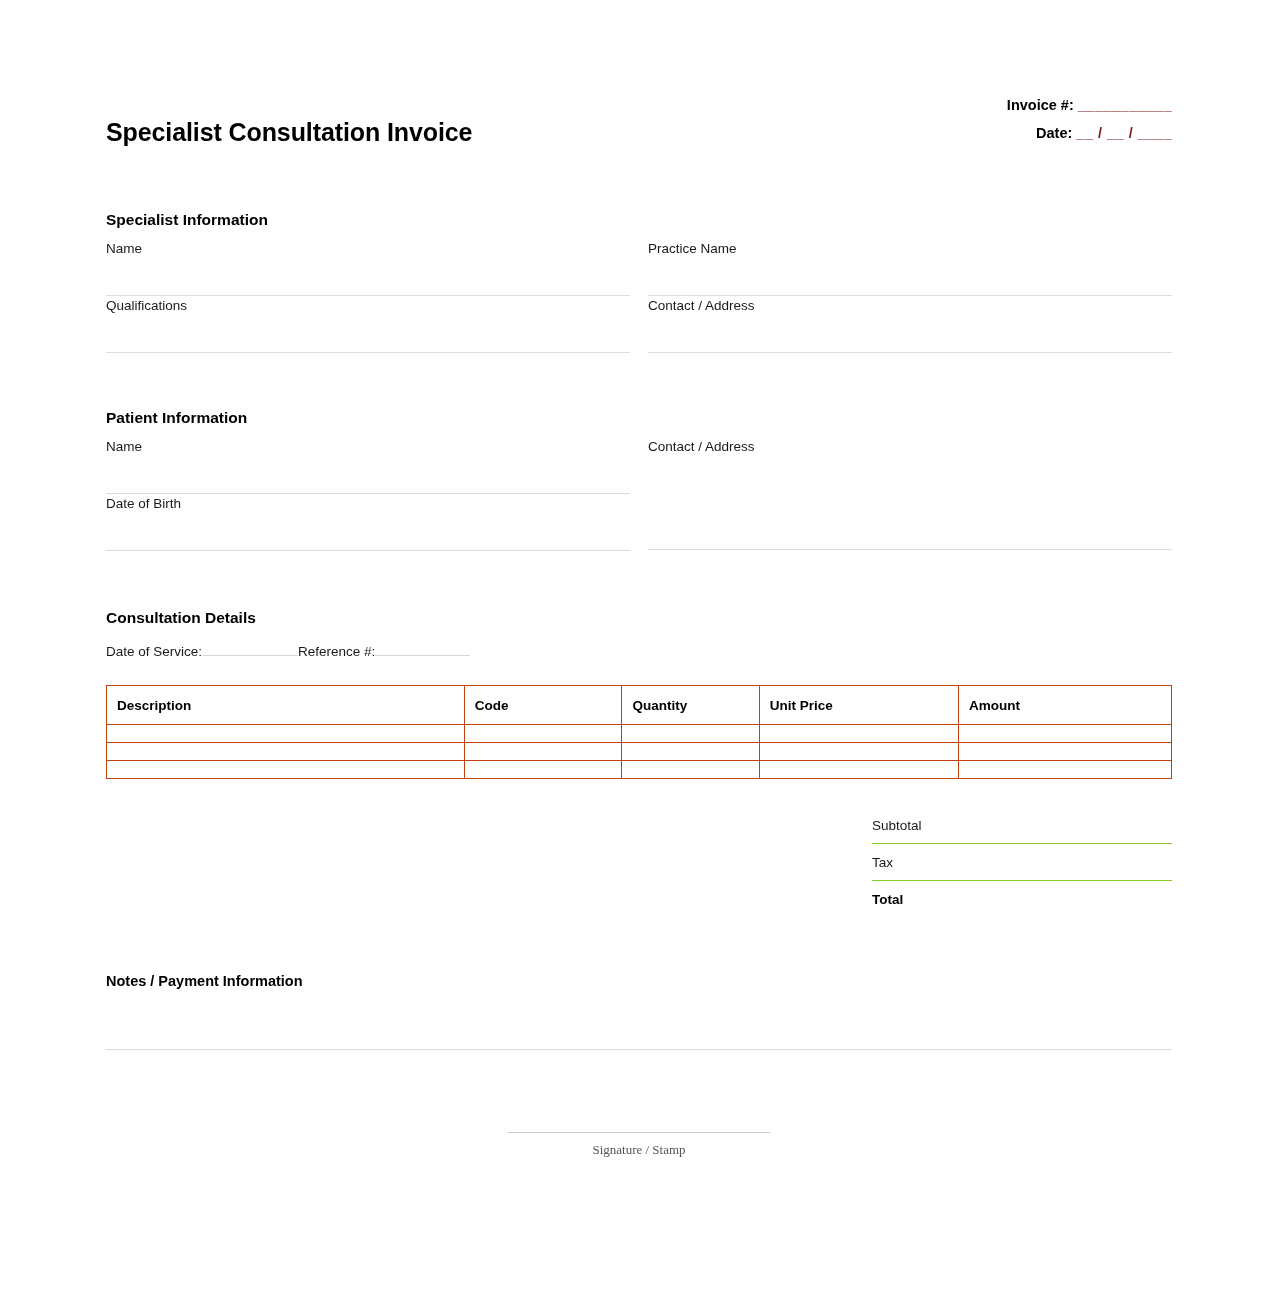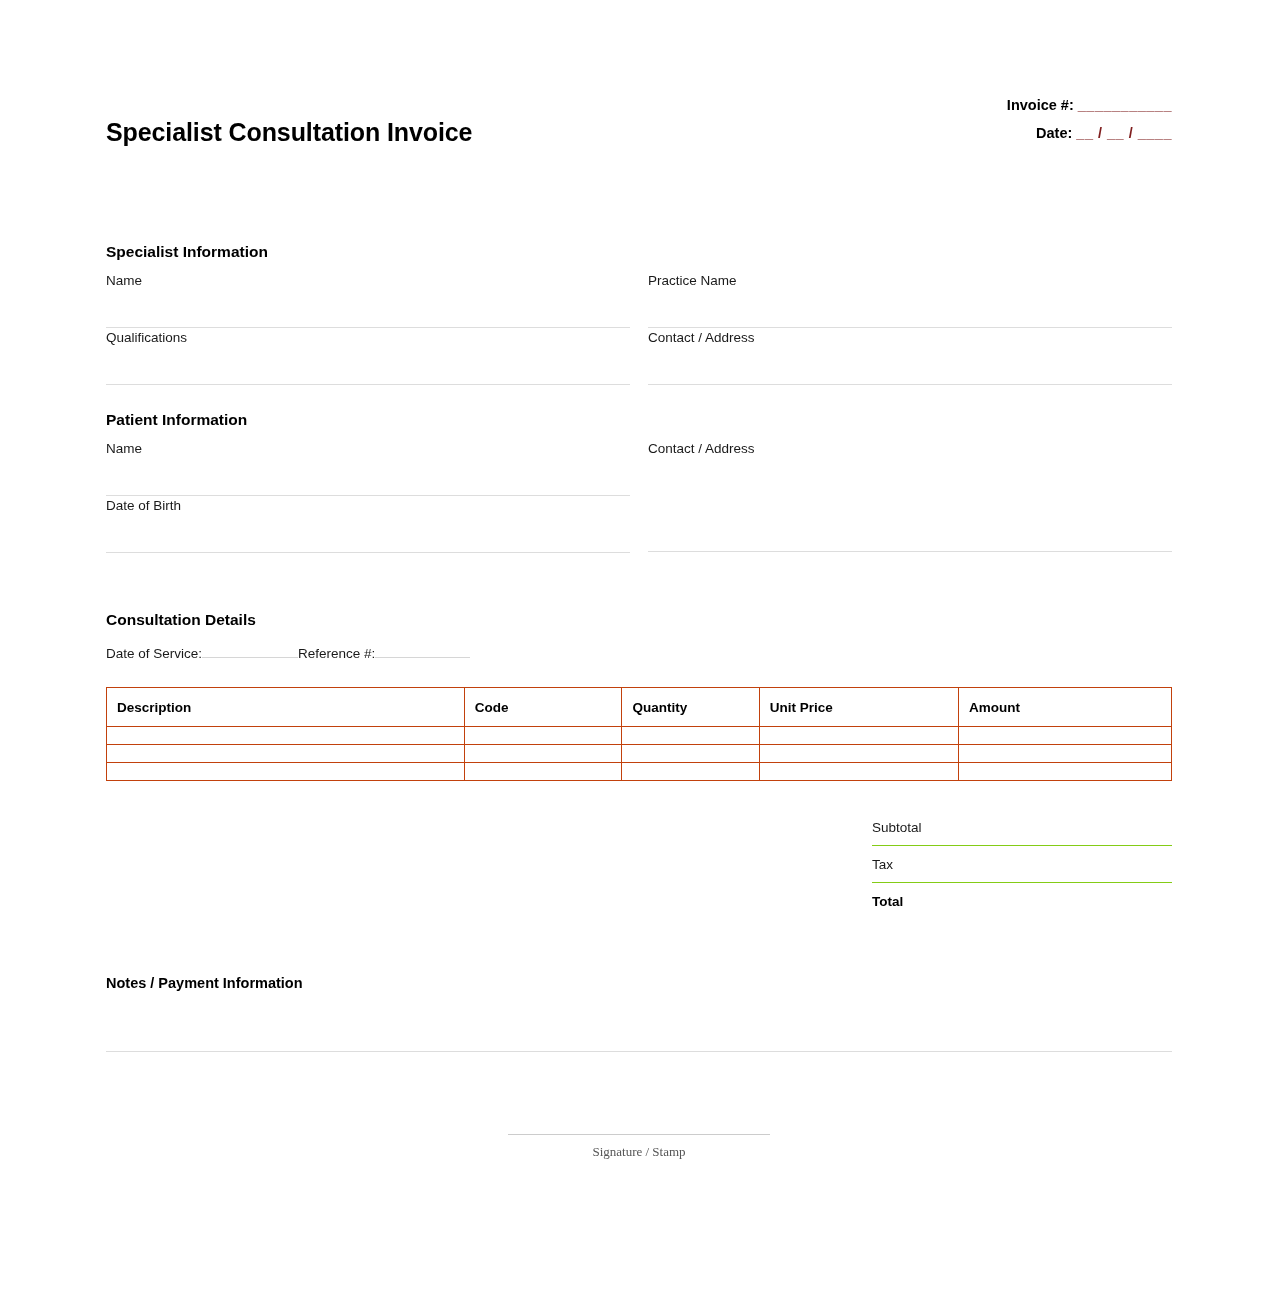--- a/index.html
+++ b/index.html
@@ -51,22 +51,22 @@
   .meta-label { font-weight: bold; color: #000; }
   .meta-blank { font-weight: bold; color: #7f1d1d; letter-spacing: 0.5px; }
 
   
   .section-heading {
     font-size: 15.5px;
     font-weight: bold;
     color: #000;
     margin: 0 0 10px 0;
   }
-  .sec-specialist { margin-top: 96px; }
-  .sec-patient    { margin-top: 26px; }
+  .sec-specialist { margin-top: 64px; }
+  .sec-patient    { margin-top: 56px; }
   .sec-consult    { margin-top: 58px; }
 
   
   .cols {
     display: flex;
     gap: 18px;
   }
   .col { flex: 1 1 0; min-width: 0; }
 
   .field {

